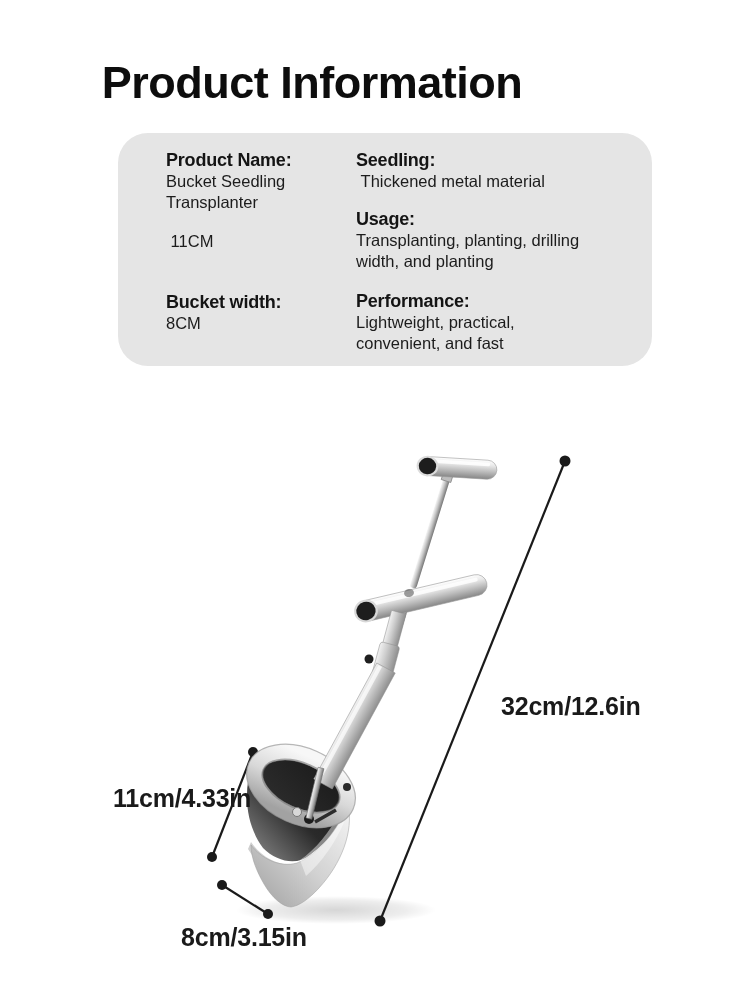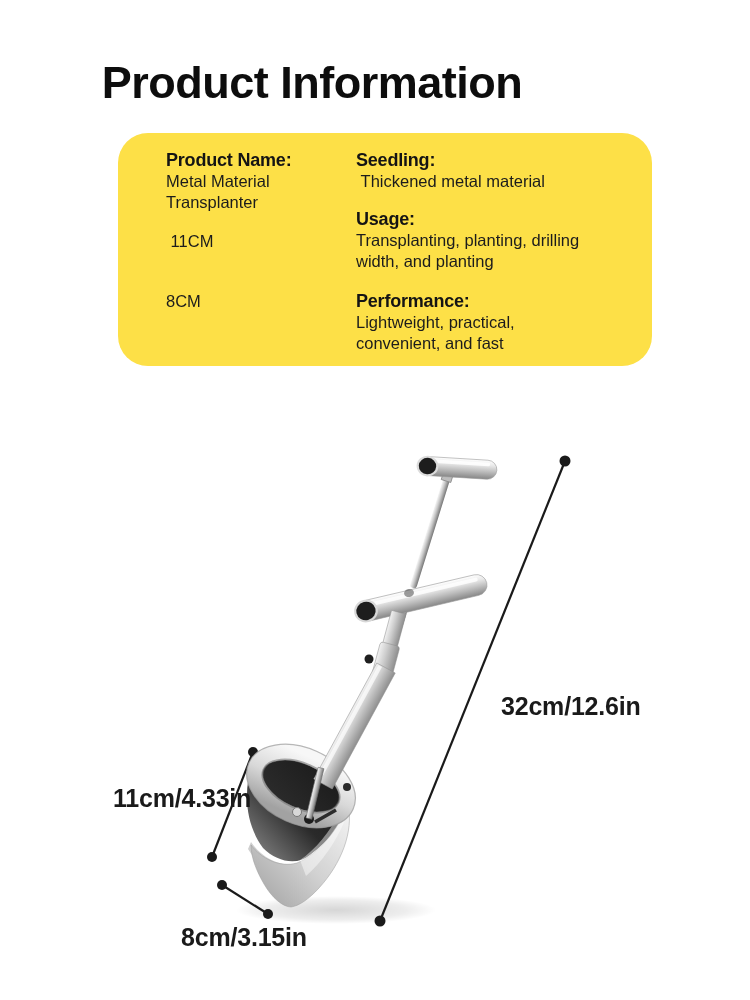--- a/index.html
+++ b/index.html
@@ -10,21 +10,21 @@
     color:#111111;
   }
   .page{position:absolute;inset:0;width:750px;height:1000px;}
   .title{
     position:absolute;top:59px;left:0;width:624px;margin:0;
     text-align:center;font-size:45px;line-height:48px;font-weight:800;
     letter-spacing:-0.5px;color:#0d0d0d;
   }
   .card{
     position:absolute;left:118px;top:133px;width:534px;height:233px;
-    background:#fde047;border-radius:30px;
+    background:#e5e5e5;border-radius:30px;
   }
   .group{position:absolute;}
   .col-left .group{left:48px;width:180px;}
   .col-right .group{left:238px;width:292px;}
   .g-l1{top:16px;} .g-l2{top:98px;} .g-l3{top:158px;}
   .g-r1{top:16px;} .g-r2{top:75px;} .g-r3{top:157px;}
   .spec-label{
     font-size:18px;font-weight:700;line-height:22px;color:#141414;
     letter-spacing:-0.2px;
   }
@@ -46,27 +46,28 @@
 <body>
 
 <div class="page">
 
   <h1 class="title">Product Information</h1>
 
   <section class="card">
     <div class="col-left">
       <div class="group g-l1">
         <div class="spec-label">Product Name:</div>
-        <div class="spec-value">Metal Material
+        <div class="spec-value">Bucket Seedling
 Transplanter</div>
       </div>
       <div class="group g-l2">
         <div class="spec-value"> 11CM</div>
       </div>
       <div class="group g-l3">
+        <div class="spec-label">Bucket width:</div>
         <div class="spec-value">8CM</div>
       </div>
     </div>
     <div class="col-right">
       <div class="group g-r1">
         <div class="spec-label">Seedling:</div>
         <div class="spec-value"> Thickened metal material</div>
       </div>
       <div class="group g-r2">
         <div class="spec-label">Usage:</div>

